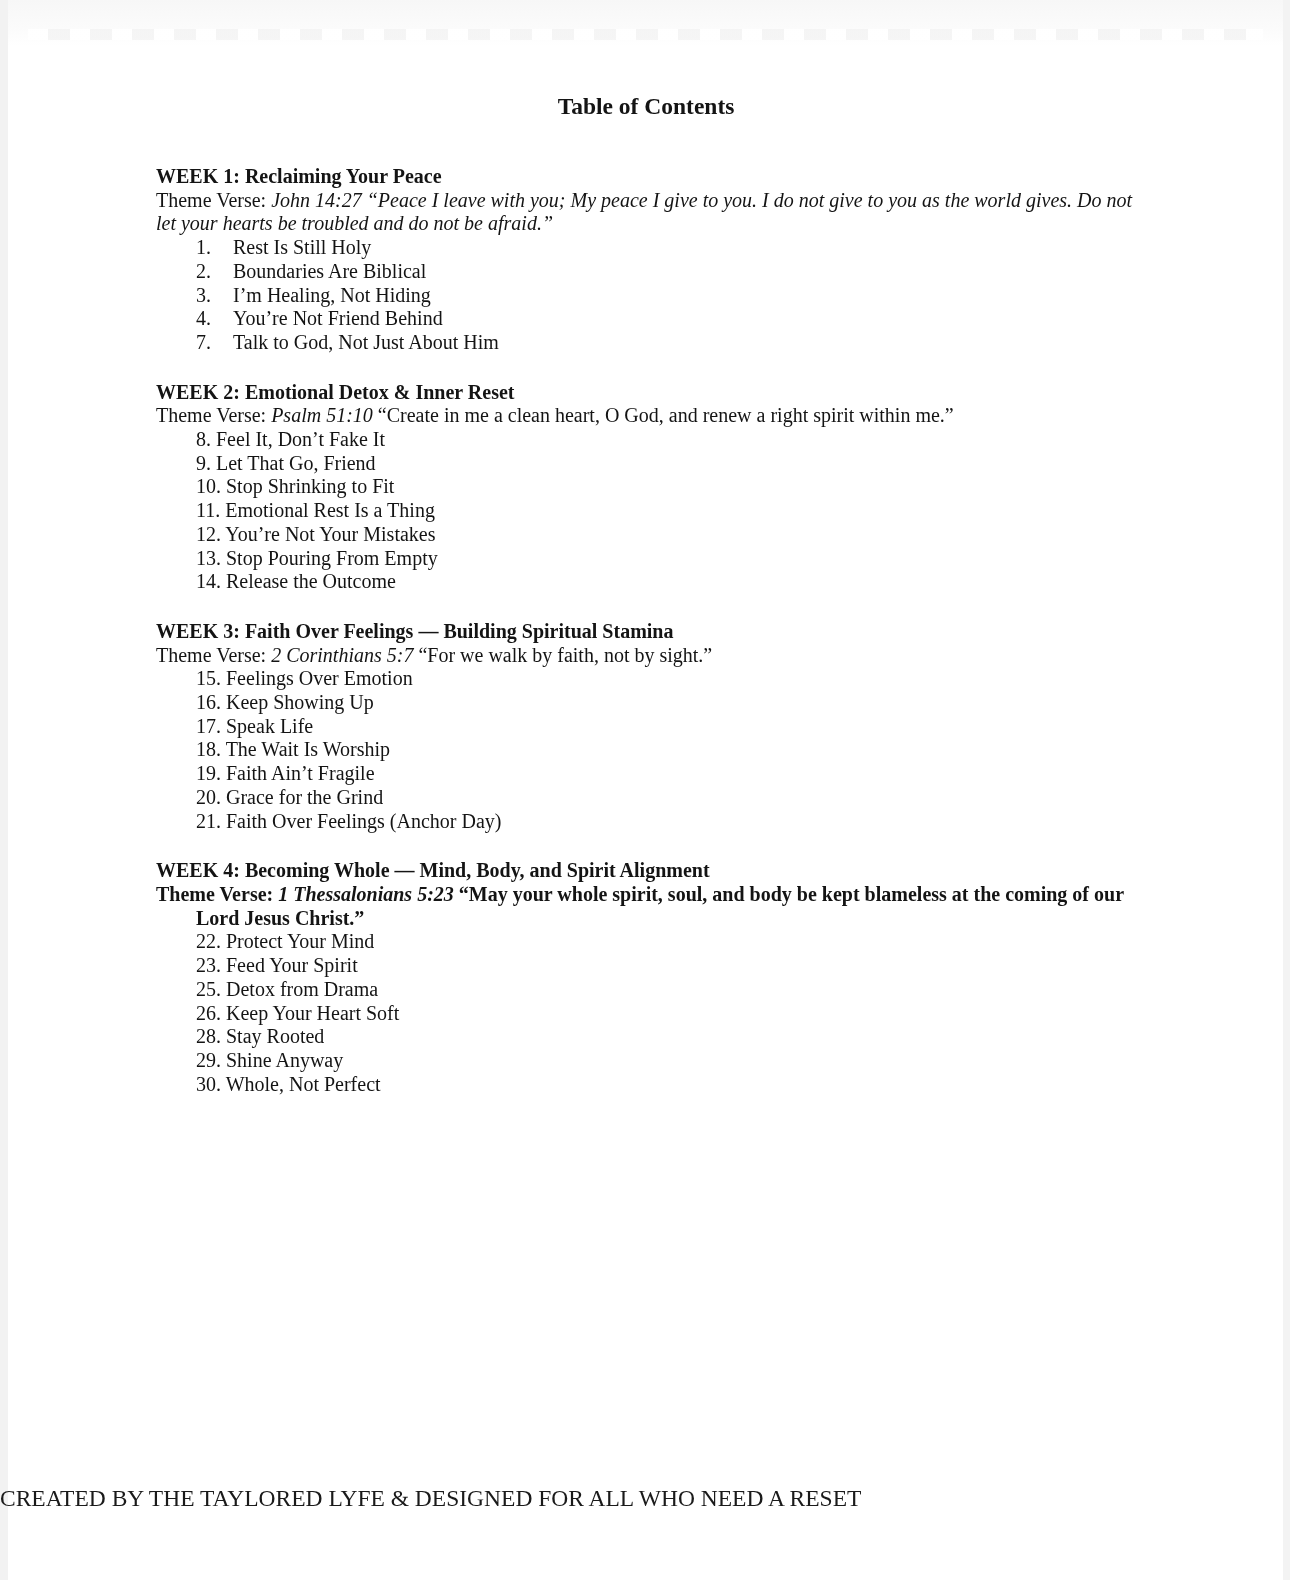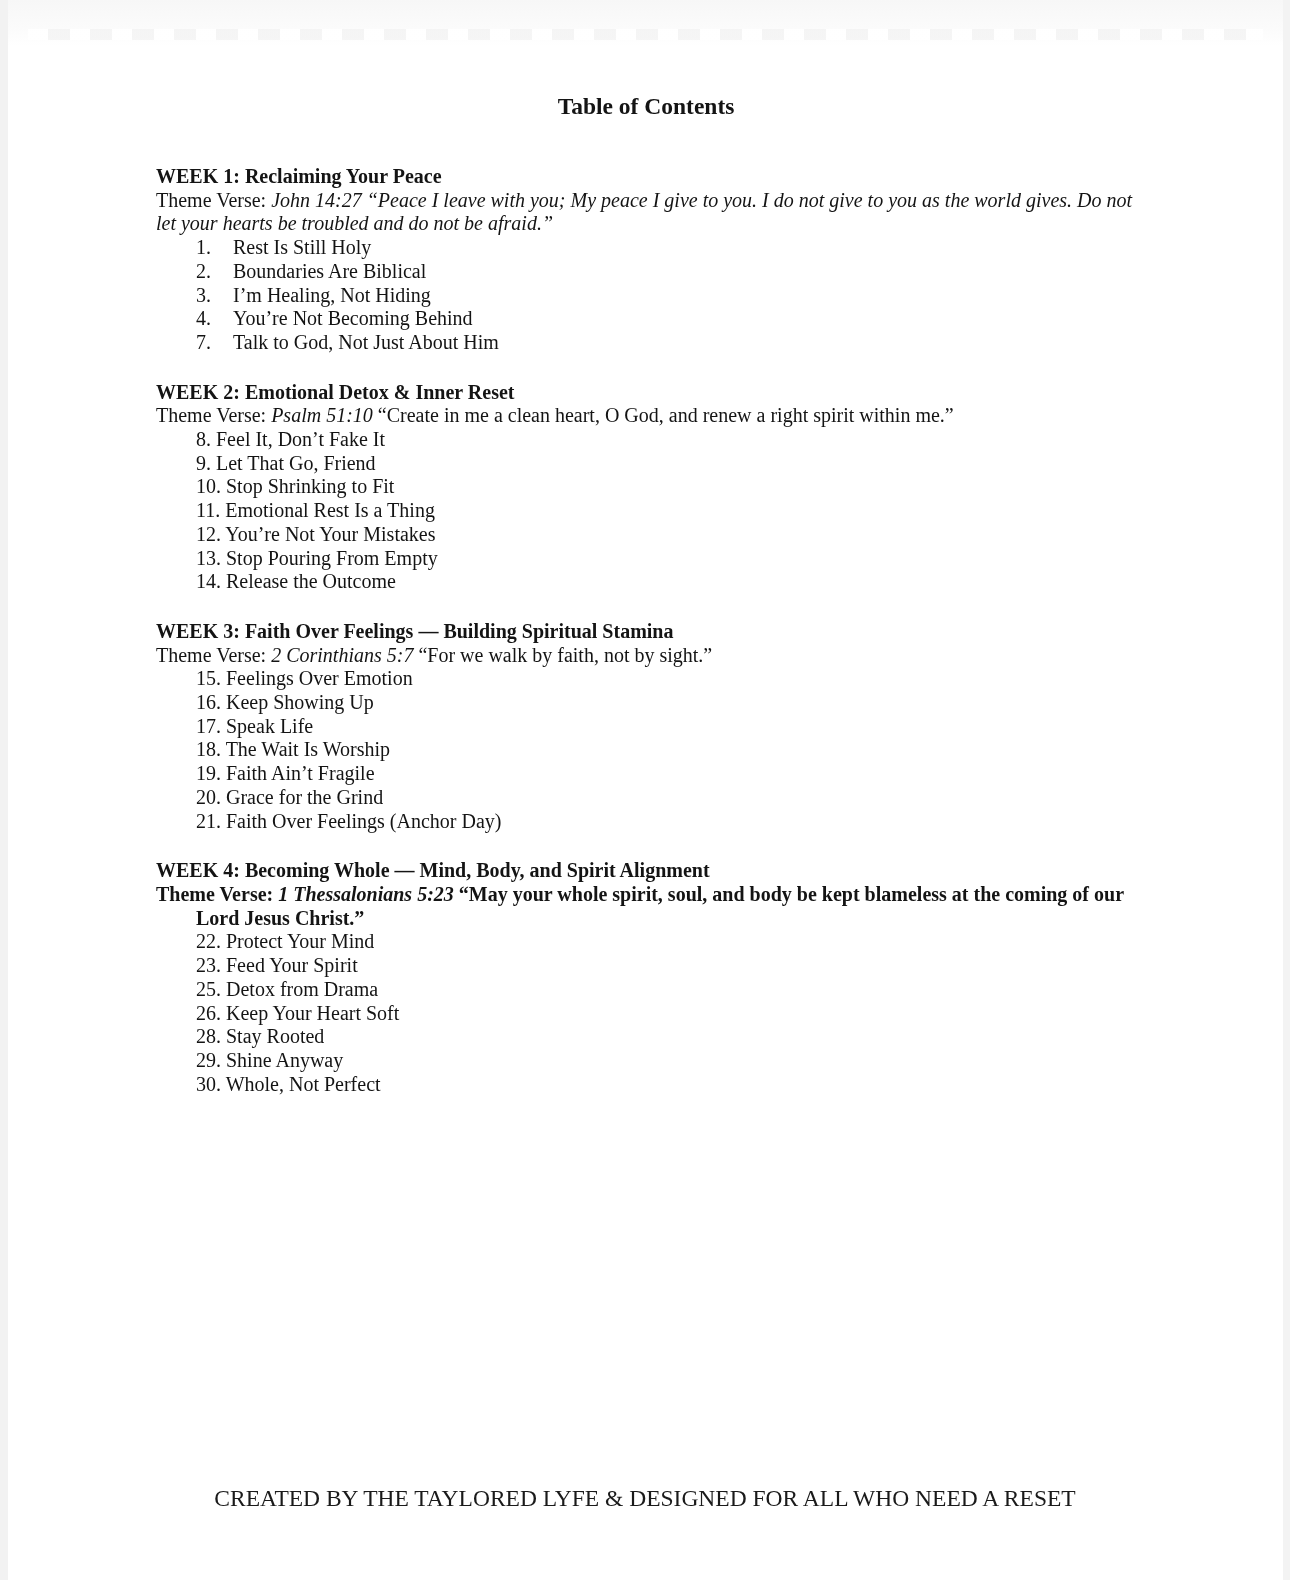--- a/index.html
+++ b/index.html
@@ -49,21 +49,21 @@
   .week-heading { font-weight: bold; }
   .theme-verse { }
   .theme-verse.hanging { padding-left: 40px; text-indent: -40px; font-weight: bold; }
   .italic { font-style: italic; }
   .items { }
   .item { padding-left: 40px; }
   .item .num-col { display: inline-block; width: 37px; }
   .footer {
     position: absolute;
     left: 0; right: 0; top: 1484px;
-    text-align: center;
+    text-align: left;
     font-size: 23.5px;
     line-height: 28px;
     color: #1a1a1a;
   }
 </style>
 </head>
 <body>
 
 <div class="edge-strip-left"></div>
 <div class="edge-strip-right"></div>
@@ -75,21 +75,21 @@
 
   <div class="week">
     <div class="week-heading">WEEK 1: Reclaiming Your Peace</div>
     <div class="theme-verse"><span>Theme Verse:</span>
       <span class="italic">John 14:27</span>
       <span class="italic">“Peace I leave with you; My peace I give to you. I do not give to you as the world gives. Do not let your hearts be troubled and do not be afraid.”</span></div>
     <div class="items">
       <div class="item"><span class="num-col">1.</span><span>Rest Is Still Holy</span></div>
       <div class="item"><span class="num-col">2.</span><span>Boundaries Are Biblical</span></div>
       <div class="item"><span class="num-col">3.</span><span>I’m Healing, Not Hiding</span></div>
-      <div class="item"><span class="num-col">4.</span><span>You’re Not Becoming Behind</span></div>
+      <div class="item"><span class="num-col">4.</span><span>You’re Not Friend Behind</span></div>
       <div class="item"><span class="num-col">7.</span><span>Talk to God, Not Just About Him</span></div>
     </div>
   </div>
 
   <div class="week">
     <div class="week-heading">WEEK 2: Emotional Detox &amp; Inner Reset</div>
     <div class="theme-verse"><span>Theme Verse:</span>
       <span class="italic">Psalm 51:10</span>
       <span>“Create in me a clean heart, O God, and renew a right spirit within me.”</span></div>
     <div class="items">

